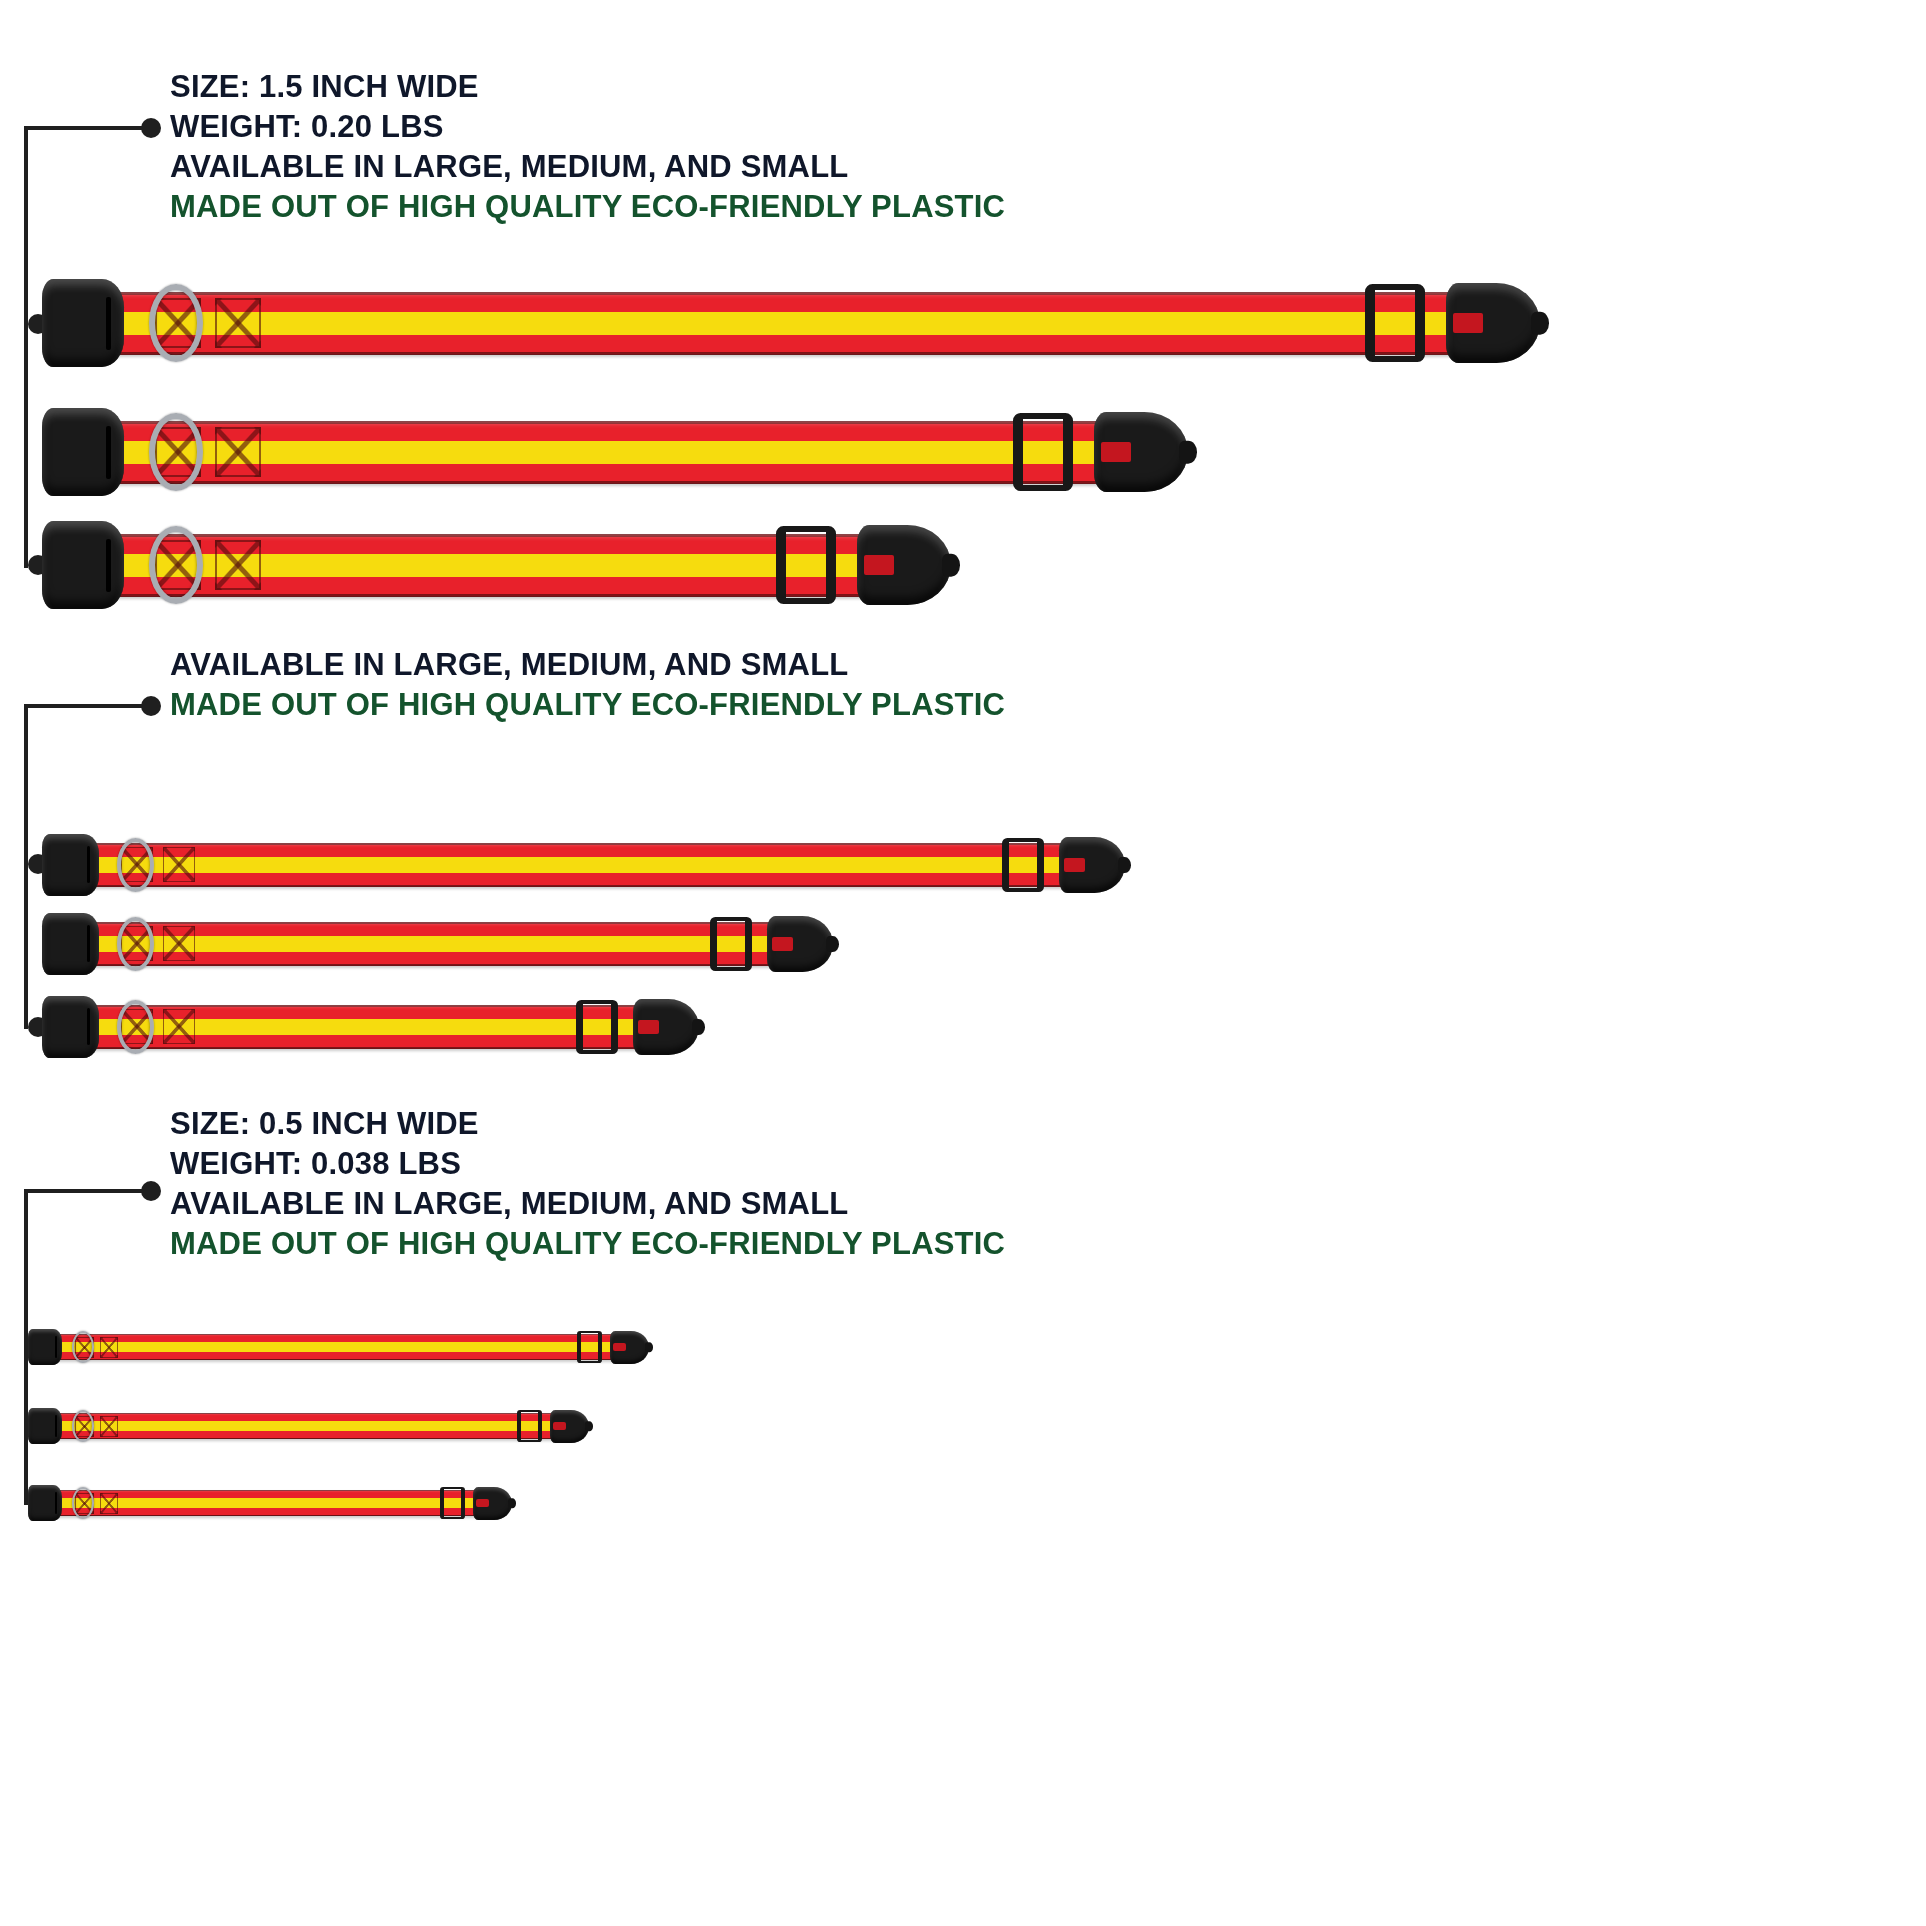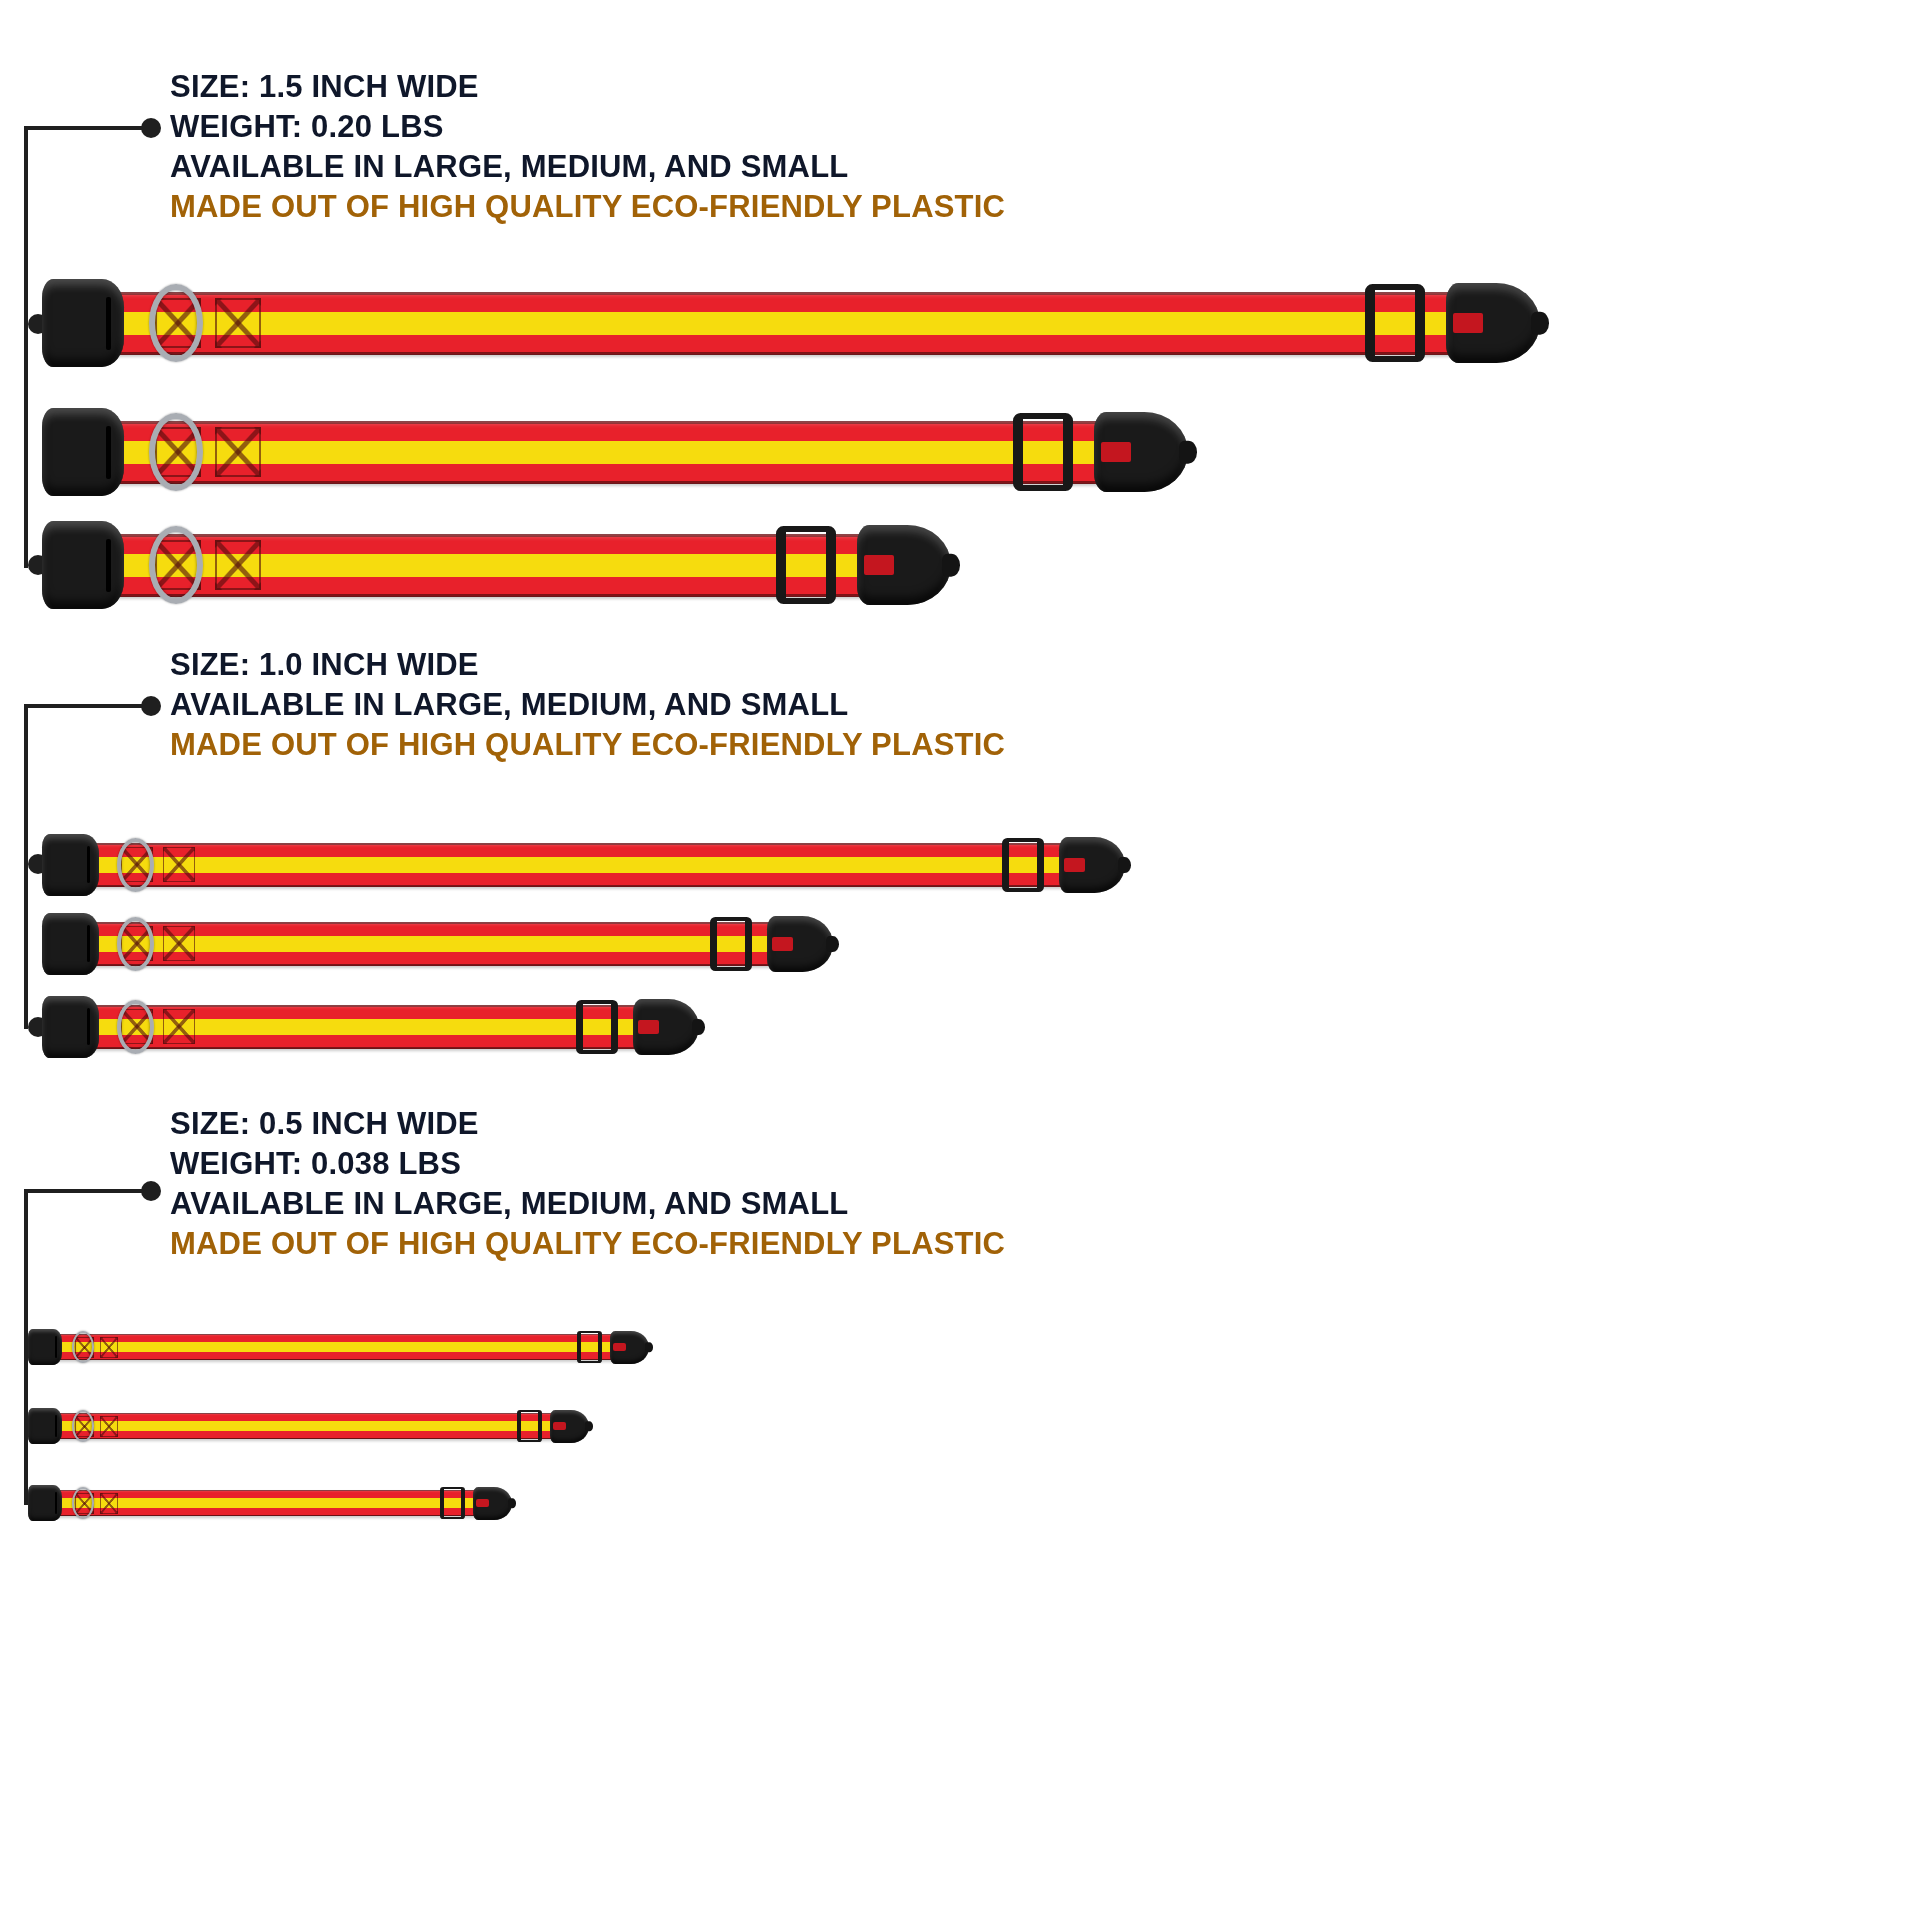--- a/index.html
+++ b/index.html
@@ -14,21 +14,21 @@
   
   .text-block{position:absolute;}
   .t{
     font-weight:bold;
     font-size:31px;
     line-height:40px;
     color:#0f172a;
     white-space:nowrap;
     letter-spacing:0.2px;
   }
-  .t.blue{color:#a16207;}
+  .t.blue{color:#14532d;}
 
   
   .dot{
     position:absolute;width:20px;height:20px;
     background:#1f1f1f;border-radius:50%;
   }
   .line{position:absolute;background:#1f1f1f;}
 
   
   .collar{position:absolute;height:calc(var(--h) * 1.4);}
@@ -181,21 +181,20 @@
     <div class="dring"></div>
     <div class="slide"></div>
     <div class="buckle-f"></div>
     <div class="buckle-m"></div>
   </div>
 </div>
 
 <div>
 
   <div class="text-block" style="left:170px;top:645px;">
-    <div class="t">SIZE: 1.0 INCH WIDE</div>
     <div class="t">AVAILABLE IN LARGE, MEDIUM, AND SMALL</div>
     <div class="t blue">MADE OUT OF HIGH QUALITY ECO-FRIENDLY PLASTIC</div>
   </div>
 
   <div class="dot" style="left:141px;top:696px;"></div>
   <div class="line" style="left:24px;top:704px;width:127px;height:4px;"></div>
   <div class="line" style="left:24px;top:704px;width:4px;height:325px;"></div>
   <div class="dot" style="left:28px;top:854px;"></div>
   <div class="dot" style="left:28px;top:1017px;"></div>
 

